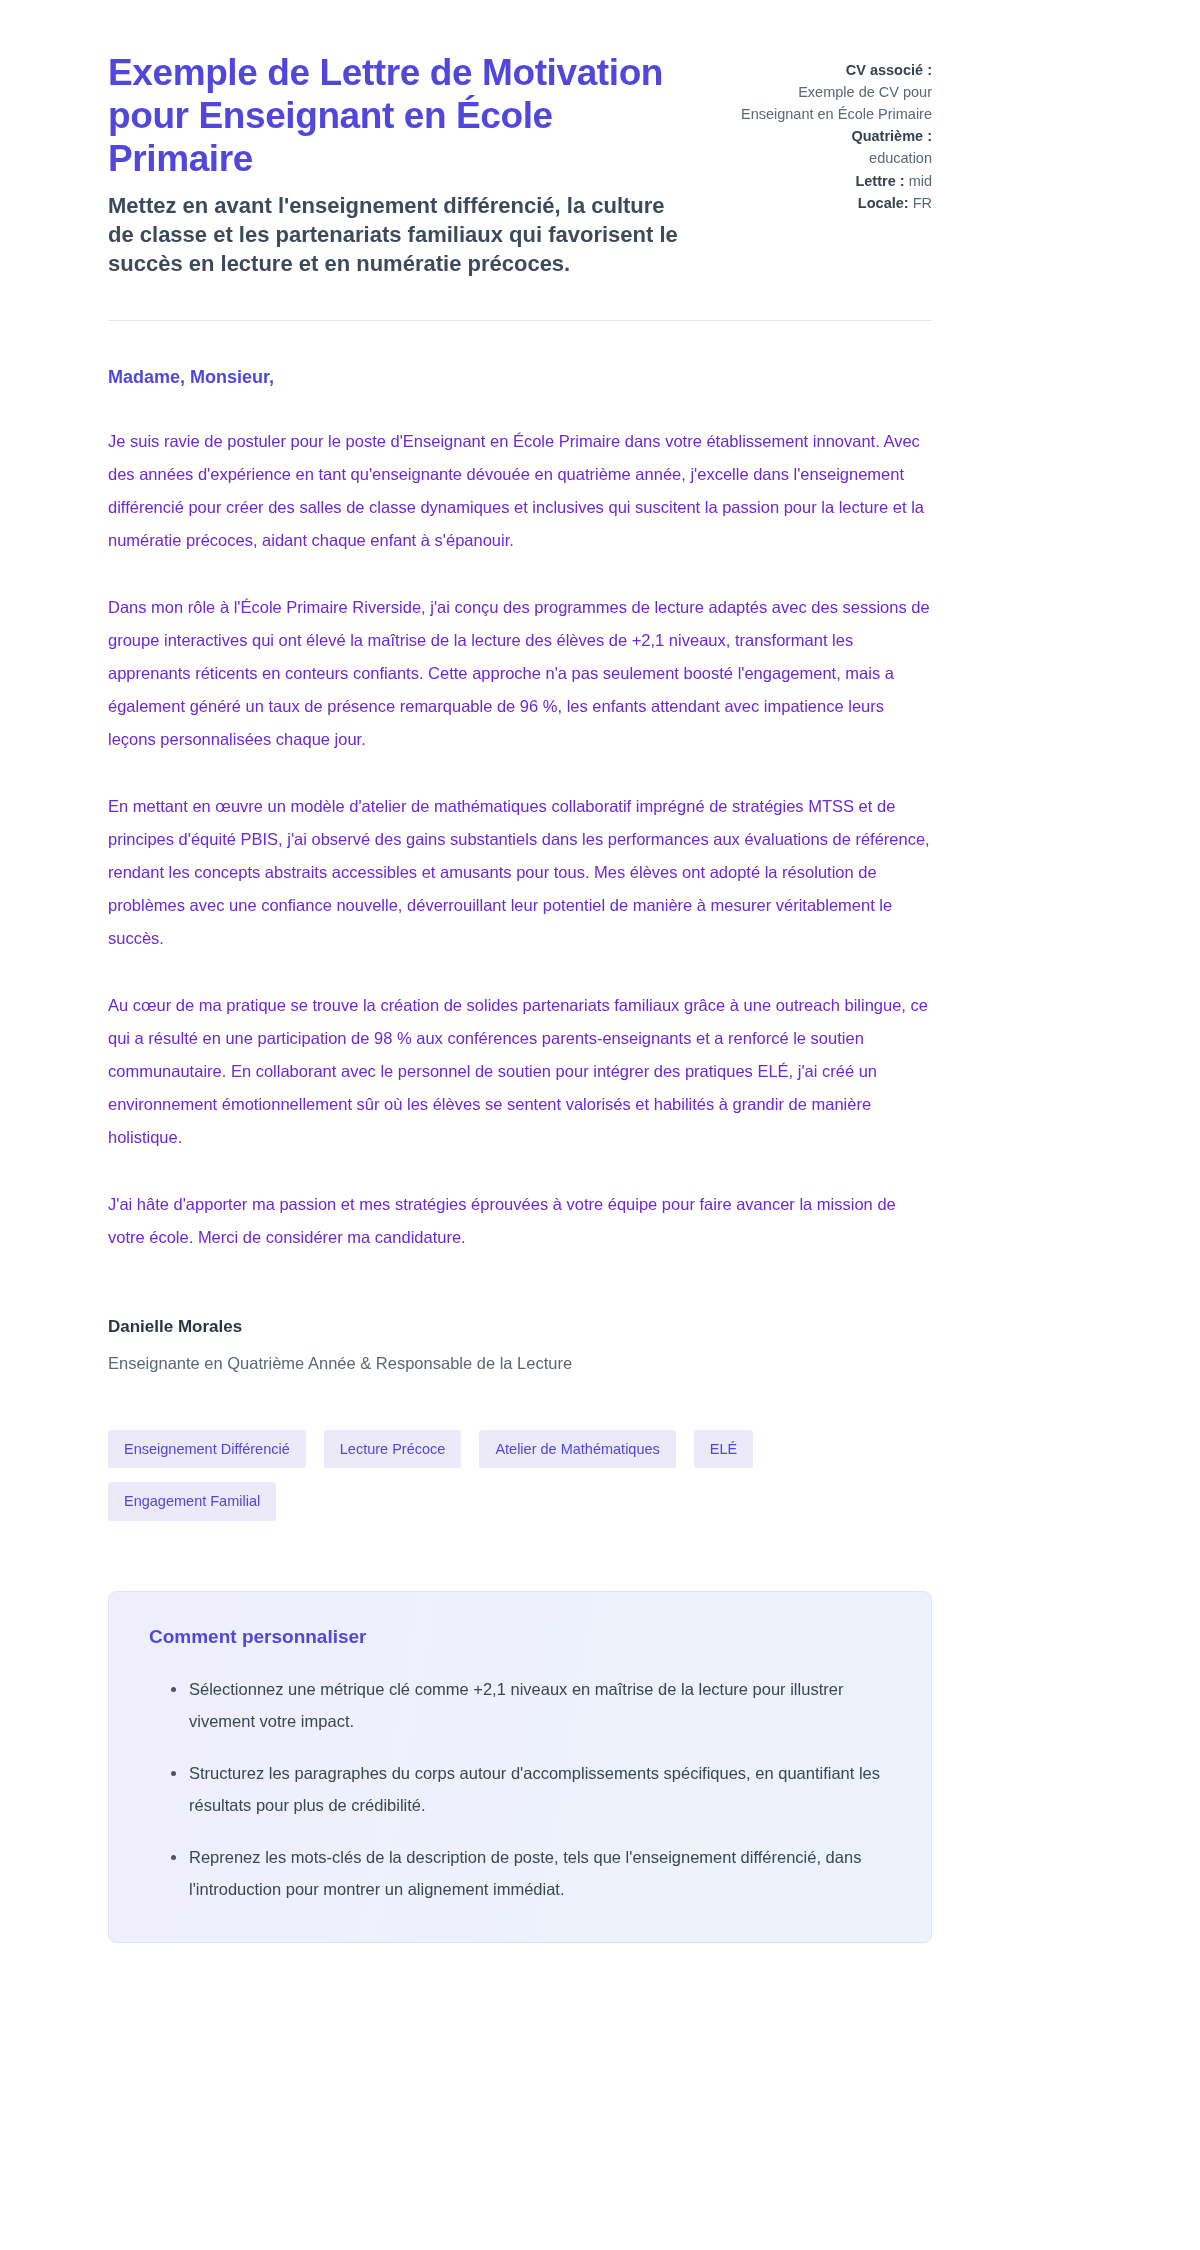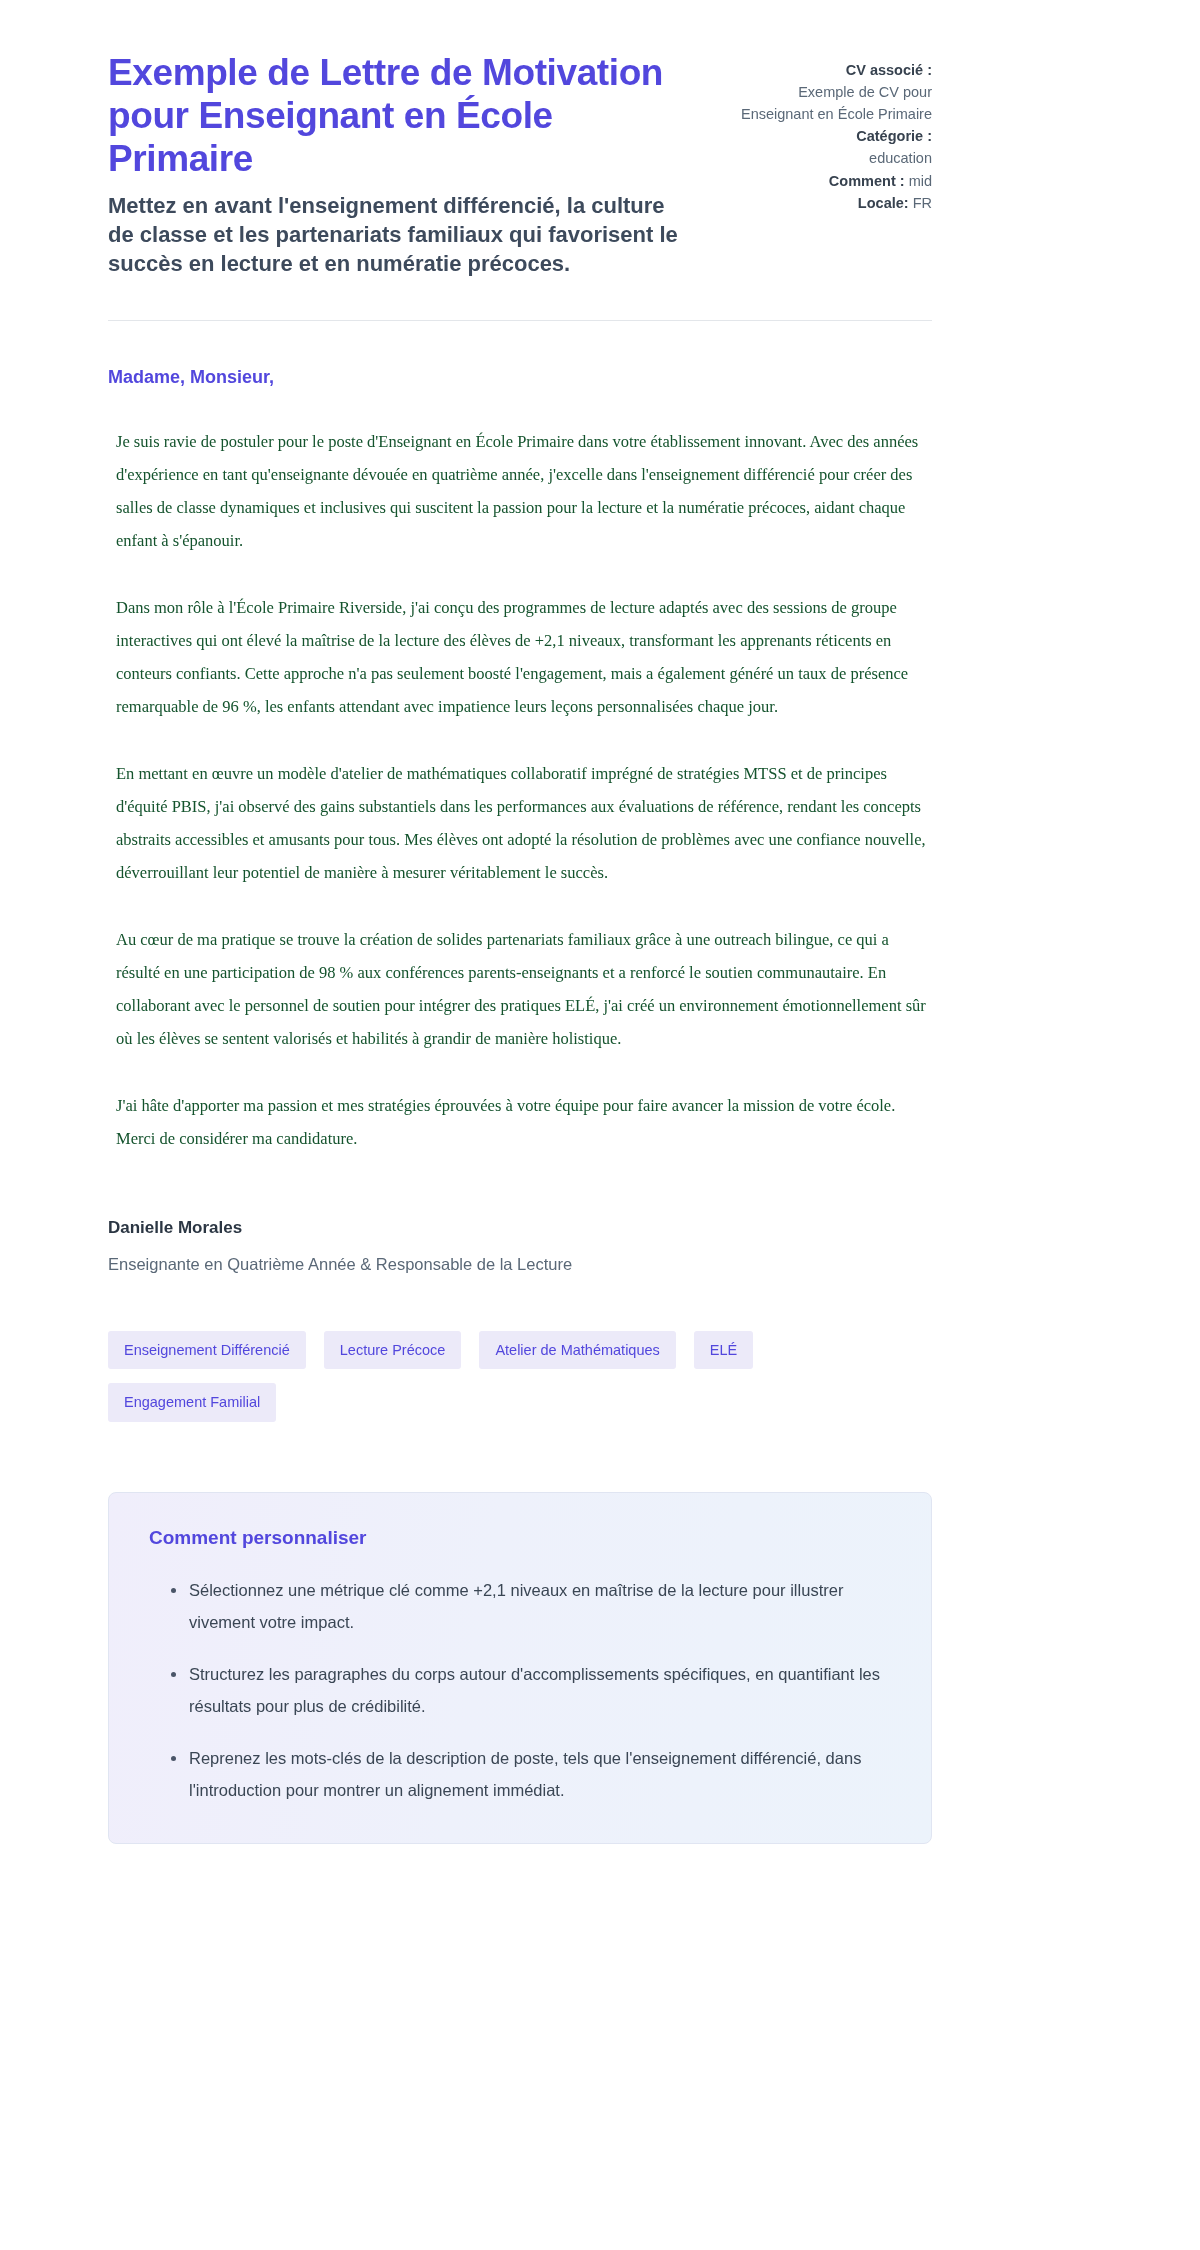--- a/index.html
+++ b/index.html
@@ -75,26 +75,25 @@
 
   .salutation {
     margin: 0 0 34px 0;
     font-size: 18px;
     font-weight: 700;
     color: #5247dd;
     line-height: 1.4;
   }
 
   .letter p.para {
-    margin: 0 0 34px 8px;
+    margin: 0 0 34px 0;
     font-size: 16.5px;
     line-height: 2.0;
-    color: #14532d;
+    color: #6d28d9;
     max-width: 985px;
-    font-family: Liberation Serif, serif;
   }
 
   
   .signature { padding-top: 26px; }
   .sig-name {
     margin: 0;
     font-size: 17px;
     font-weight: 700;
     color: #2b3643;
     line-height: 1.5;
@@ -178,27 +177,27 @@
     </div>
 
     <div class="meta">
       <div class="meta-row">
         <span class="meta-label">CV associé :</span>
       </div>
       <div class="meta-row">
         <span class="meta-value">Exemple de CV pour Enseignant en École Primaire</span>
       </div>
       <div class="meta-row">
-        <span class="meta-label">Catégorie :</span>
+        <span class="meta-label">Quatrième :</span>
       </div>
       <div class="meta-row">
         <span class="meta-value">education</span>
       </div>
       <div class="meta-row">
-        <span class="meta-label">Comment :</span>
+        <span class="meta-label">Lettre :</span>
         <span class="meta-value">mid</span>
       </div>
       <div class="meta-row">
         <span class="meta-label">Locale:</span>
         <span class="meta-value">FR</span>
       </div>
     </div>
 
   </div>
 

